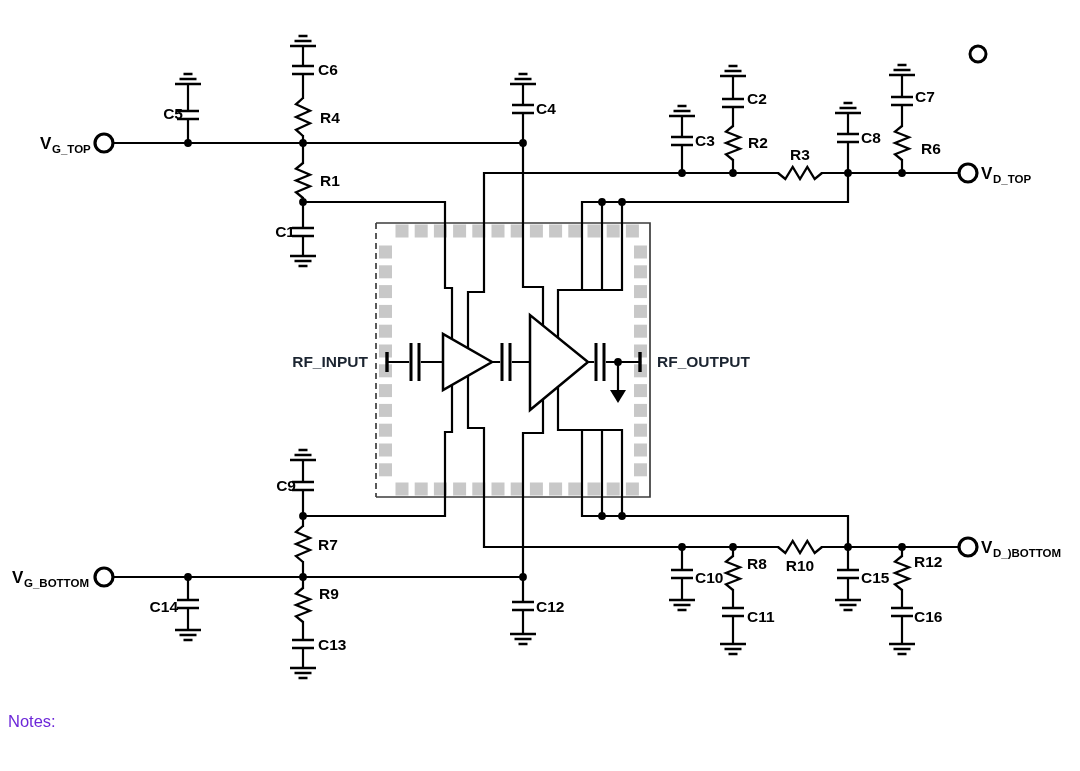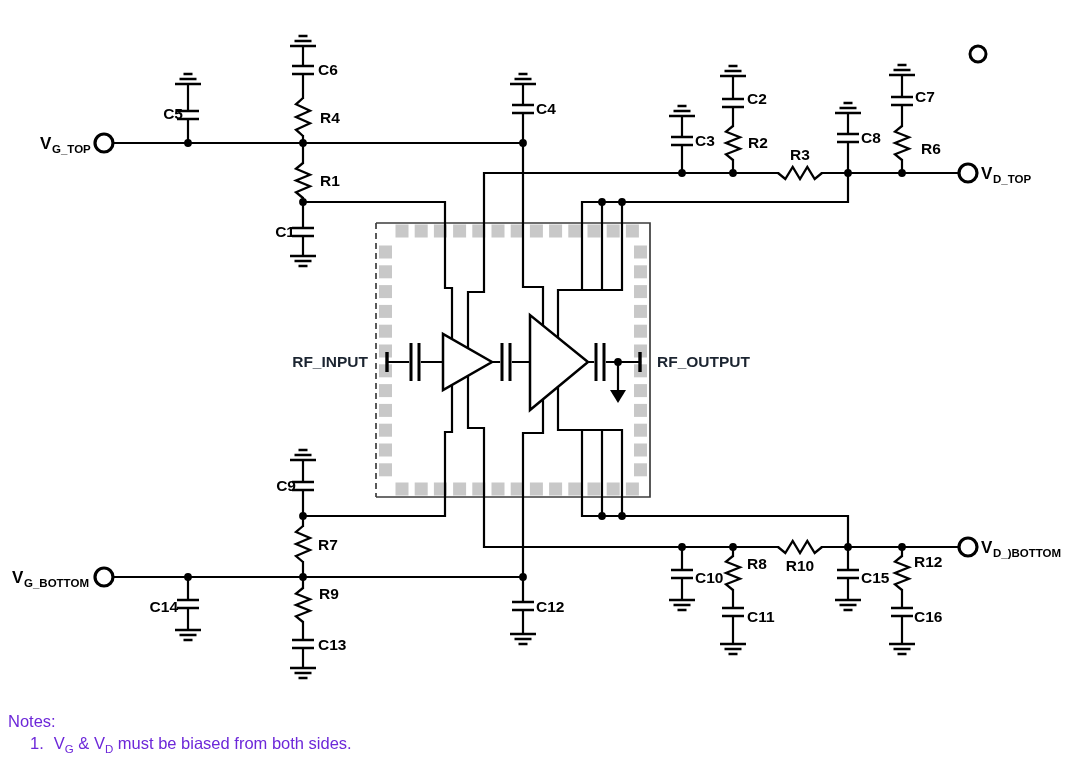--- a/index.html
+++ b/index.html
@@ -242,15 +242,14 @@
         <text x="800" y="571" text-anchor="middle" class="comp-label">R10</text>
         <text x="747" y="622" text-anchor="start" class="comp-label">C11</text>
         <text x="861" y="583" text-anchor="start" class="comp-label">C15</text>
         <text x="914" y="567" text-anchor="start" class="comp-label">R12</text>
         <text x="914" y="622" text-anchor="start" class="comp-label">C16</text>
       </g>
 </svg>
 
 <div class="notes">
   <div>Notes:</div>
-  <div class="notes-item"><span class="num">1.</span><span>V</span><sub>G</sub><span> &amp; V</span><sub>D</sub><span> must be biased from both sides.</span></div>
 </div>
 </div>
 
 </body></html>

